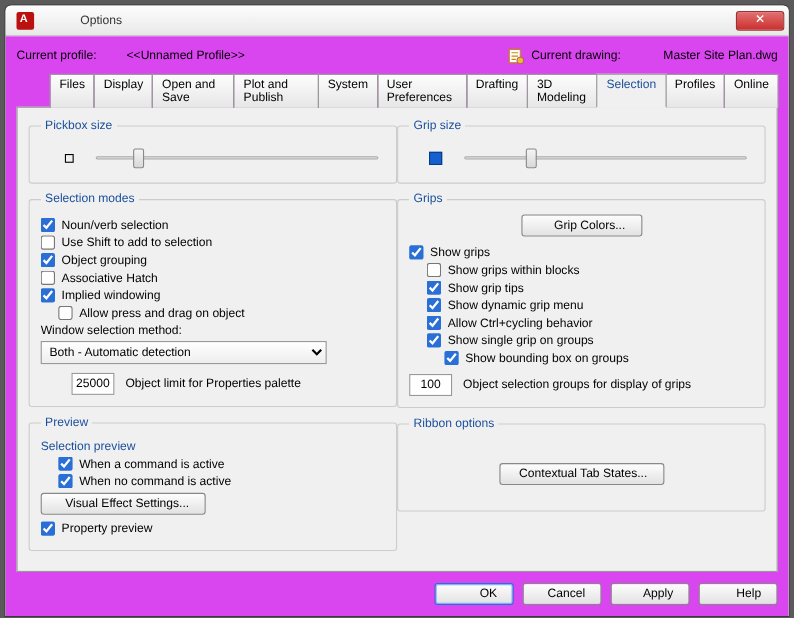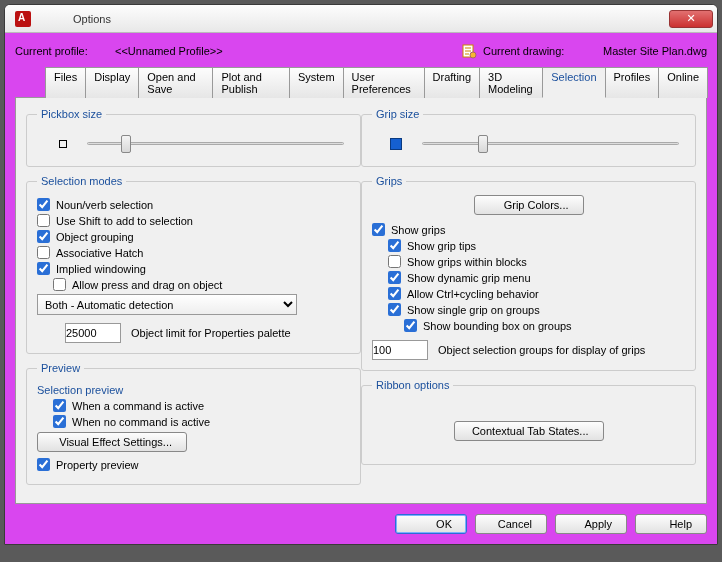--- a/index.html
+++ b/index.html
@@ -31,21 +31,21 @@
 .slider { flex: 1; height: 20px; position: relative; }
 .track { position: absolute; left: 0; right: 0; top: 8px; height: 3px; background: #ddd; border: 1px solid #aaa; border-radius: 2px; }
 .thumb { position: absolute; top: 1px; width: 10px; height: 18px; background: linear-gradient(#f4f4f4, #d8d8d8); border: 1px solid #888; border-radius: 2px; }
 .chk { display: flex; align-items: center; gap: 6px; margin: 3px 0; }
 .chk input { width: 13px; height: 13px; accent-color: #2a6fd6; }
 .indent1 { margin-left: 16px; }
 .indent2 { margin-left: 32px; }
 .textlabel { margin: 4px 0 3px 0; }
 select { width: 260px; height: 21px; border: 1px solid #999; background: linear-gradient(#fff,#eee); padding: 1px 3px; }
 .numrow { display: flex; align-items: center; gap: 10px; margin-top: 8px; }
-.numinput { width: 56px; height: 20px; border: 1px solid #999; background: #fff; text-align: left; line-height: 18px; }
+.numinput { width: 39px; height: 20px; border: 1px solid #999; background: #fff; text-align: center; line-height: 18px; }
 .btn { border: 1px solid #888; background: linear-gradient(#fdfdfd, #e2e2e2); border-radius: 3px; padding: 3px 14px; cursor: pointer; display: inline-block; text-align: right; }
 .btn.wide { min-width: 150px; }
 .subhead { color: #1a4f9c; margin: 2px 0 3px 0; }
 .footer { display: flex; justify-content: flex-end; gap: 8px; margin-top: 10px; }
 .footer .btn { min-width: 72px; }
 .footer .btn.default { border: 1px solid #2a6fd6; box-shadow: 0 0 0 1px #7ab0ff inset; }
 .centered { text-align: center; margin-bottom: 8px; }
 </style>
 </head>
 <body>
@@ -118,20 +118,21 @@
                 <span>Associative Hatch</span>
               </label>
             <label class="chk">
                 <input type="checkbox" checked="" style="">
                 <span>Implied windowing</span>
               </label>
             <label class="chk indent1">
                 <input type="checkbox" style="">
                 <span>Allow press and drag on object</span>
               </label>
+            <div class="textlabel">Window selection method:</div>
             <select><option>Both - Automatic detection</option></select>
             <div class="numrow">
               <div class="numinput" style="margin-left:28px">25000</div>
               <div>Object limit for Properties palette</div>
             </div>
           </fieldset>
 
           <fieldset>
             <legend>Preview</legend>
             <div class="subhead">Selection preview</div>
@@ -164,26 +165,26 @@
           </fieldset>
 
           <fieldset>
             <legend>Grips</legend>
             <div class="centered"><span class="btn" style="min-width:110px">Grip Colors...</span></div>
             <label class="chk">
                 <input type="checkbox" checked="" style="">
                 <span>Show grips</span>
               </label>
             <label class="chk indent1">
+                <input type="checkbox" style="">
+                <span>Show grips within blocks</span>
+              </label>
+            <label class="chk indent1">
                 <input type="checkbox" checked="" style="">
                 <span>Show grip tips</span>
-              </label>
-            <label class="chk indent1">
-                <input type="checkbox" style="">
-                <span>Show grips within blocks</span>
               </label>
             <label class="chk indent1">
                 <input type="checkbox" checked="" style="">
                 <span>Show dynamic grip menu</span>
               </label>
             <label class="chk indent1">
                 <input type="checkbox" checked="" style="">
                 <span>Allow Ctrl+cycling behavior</span>
               </label>
             <label class="chk indent1">

